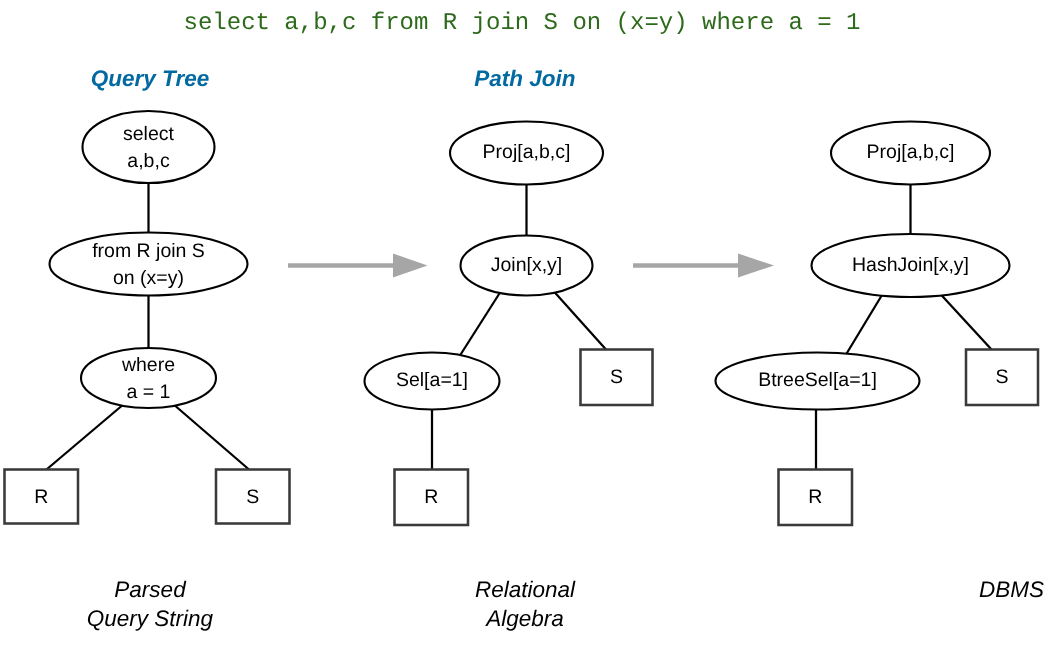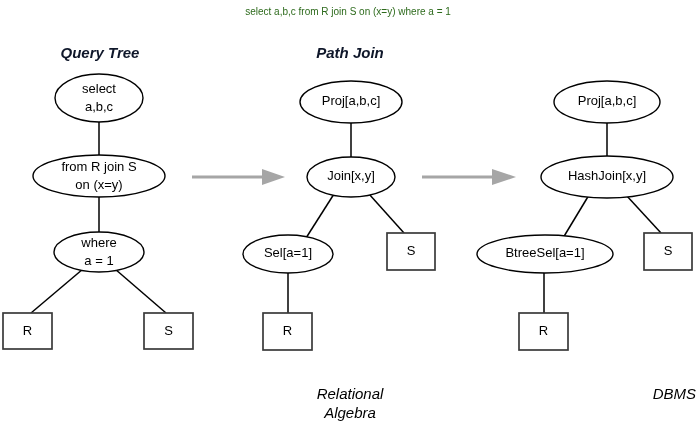--- a/index.html
+++ b/index.html
@@ -14,34 +14,34 @@
     background: #ffffff;
     overflow: hidden;
     font-family: "Liberation Sans", sans-serif;
   }
   .query-title {
     position: absolute;
     left: 0;
     top: 6px;
     width: 696px;
     text-align: center;
-    font-family: Liberation Sans, sans-serif;
-    font-size: 10px;
+    font-family: Liberation Mono, monospace;
+    font-size: 16px;
     color: #2d6a1c;
     letter-spacing: 0px;
     white-space: pre;
   }
   .col-header {
     position: absolute;
     top: 44px;
     font-family: "Liberation Sans", sans-serif;
     font-weight: bold;
     font-style: italic;
     font-size: 15px;
-    color: #0f172a;
+    color: #0369a1;
     text-align: center;
     white-space: nowrap;
   }
   .col-caption {
     position: absolute;
     font-family: "Liberation Sans", sans-serif;
     font-style: italic;
     font-size: 15px;
     color: #000000;
     text-align: center;
@@ -169,20 +169,24 @@
 
       <rect class="node-rect" x="644" y="233" width="48" height="37"></rect>
       <text x="668" y="252">S</text>
 
       <rect class="node-rect" x="519" y="313" width="49" height="37"></rect>
       <text x="543.5" y="332">R</text>
     </g>
 
   </svg>
 
+  <div class="col-caption" style="left:0px; top:384px; width:200px;">
+    <div>Parsed</div>
+    <div>Query String</div>
+  </div>
 
   <div class="col-caption" style="left:250px; top:384px; width:200px;">
     <div>Relational</div>
     <div>Algebra</div>
   </div>
 
   <div class="col-caption" style="left:496px; top:384px; width:200px;text-align:right;">
     <div>DBMS</div>
   </div>
 

